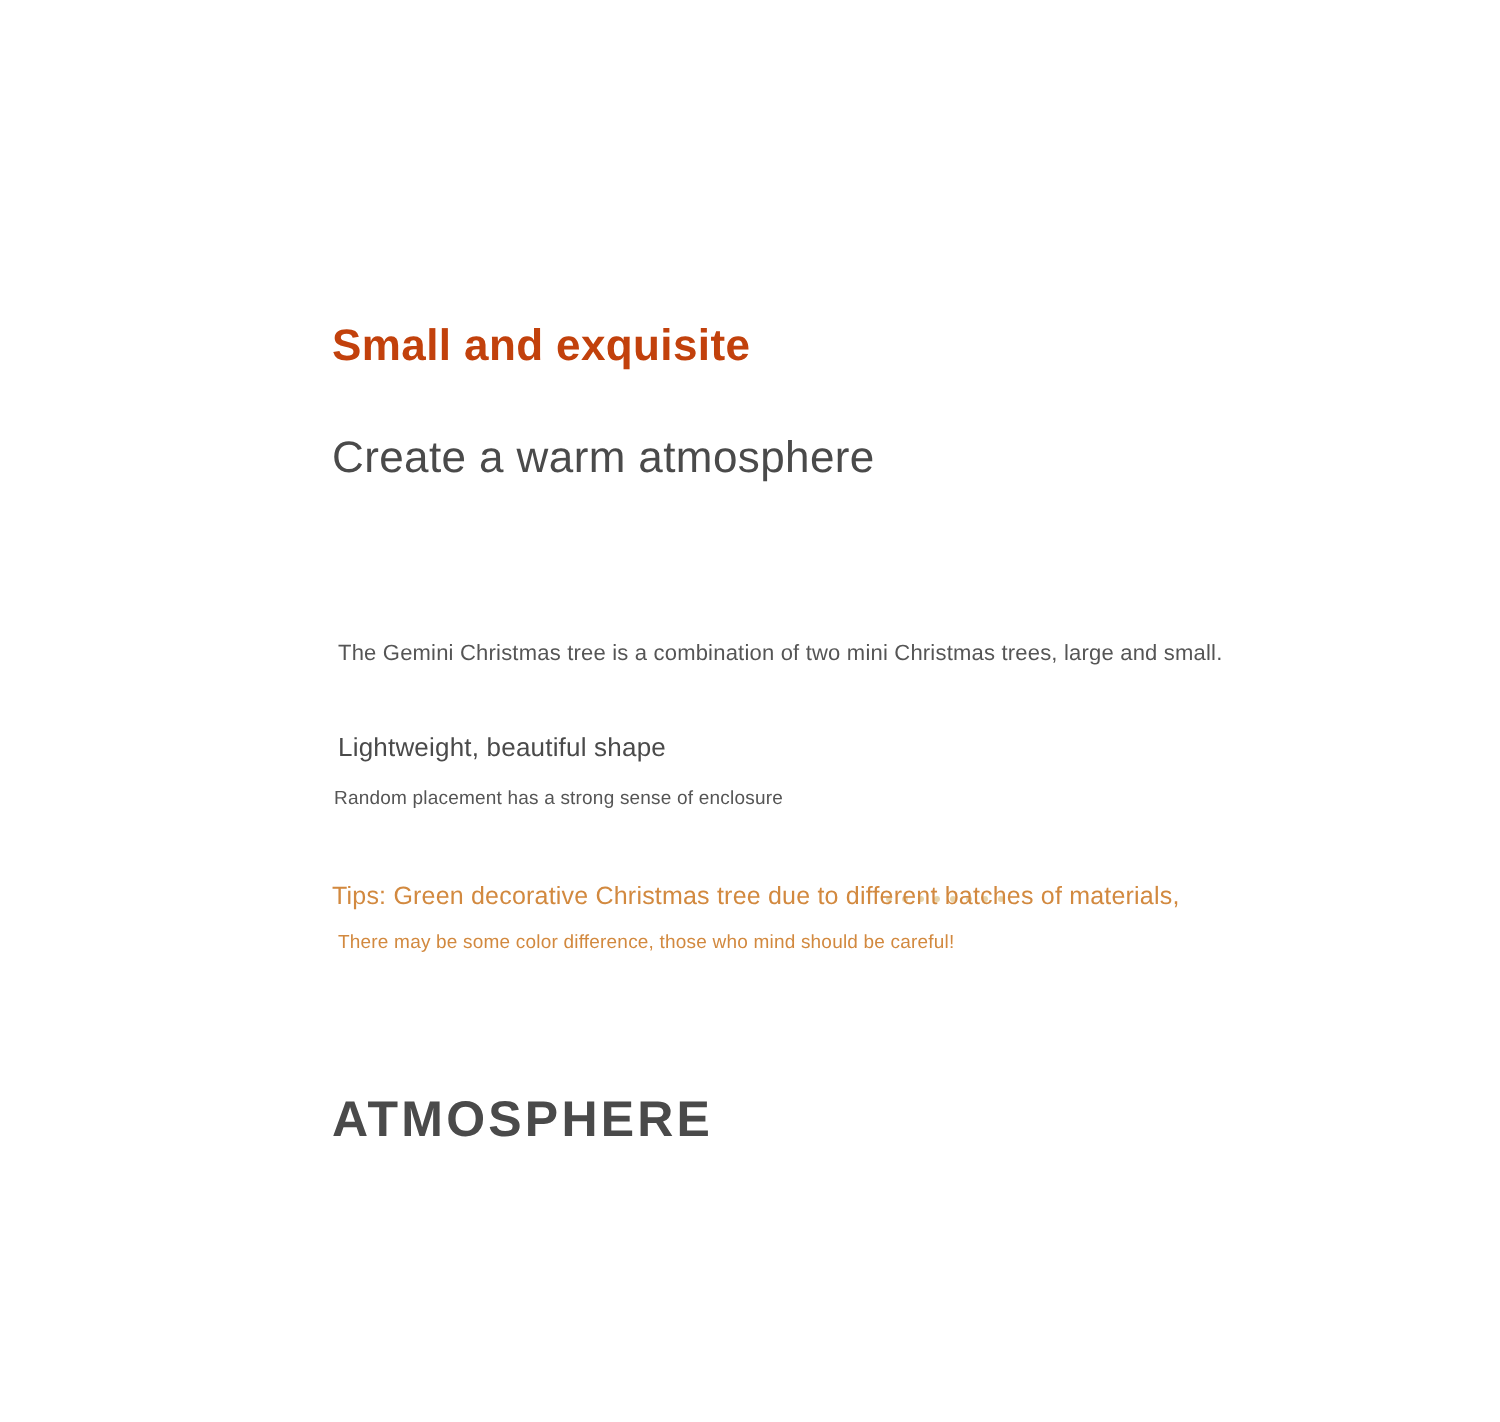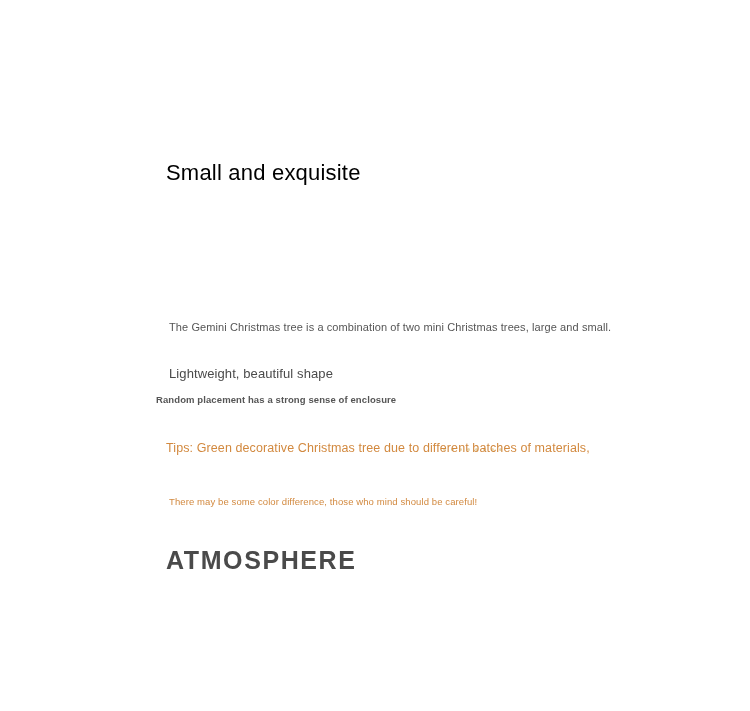--- a/index.html
+++ b/index.html
@@ -18,22 +18,22 @@
   .page {
     position: relative;
     width: 750px;
     height: 711px;
   }
   .headline-1 {
     position: absolute;
     left: 166px;
     top: 160px;
     font-size: 22px;
-    font-weight: 400;
-    color: #000000;
+    font-weight: 700;
+    color: #c2410c;
     letter-spacing: 0.2px;
     white-space: nowrap;
   }
   .headline-2 {
     position: absolute;
     left: 166px;
     top: 216px;
     font-size: 22px;
     font-weight: 400;
     color: #4a4a4a;
@@ -56,24 +56,24 @@
     top: 355px;
     font-size: 13px;
     font-weight: 400;
     color: #4a4a4a;
     letter-spacing: 0.1px;
     white-space: nowrap;
     margin-top: 11px;
   }
   .sub-desc {
     position: absolute;
-    left: 156px;
+    left: 167px;
     top: 394px;
     font-size: 9.5px;
-    font-weight: 700;
+    font-weight: 400;
     color: #555555;
     letter-spacing: 0.1px;
     white-space: nowrap;
   }
   .dots {
     position: absolute;
     left: 443px;
     top: 444px;
     width: 80px;
     height: 10px;
@@ -95,21 +95,21 @@
     top: 441px;
     font-size: 12.5px;
     font-weight: 400;
     color: #d2893f;
     letter-spacing: 0.1px;
     white-space: nowrap;
   }
   .tips-2 {
     position: absolute;
     left: 169px;
-    top: 496px;
+    top: 466px;
     font-size: 9.5px;
     font-weight: 400;
     color: #d2893f;
     letter-spacing: 0.1px;
     white-space: nowrap;
   }
   .wordmark {
     position: absolute;
     left: 166px;
     top: 546px;
@@ -121,20 +121,21 @@
     font-family: Liberation Sans, sans-serif;
   }
 </style>
 </head>
 <body>
 
 <div class="page">
 
   <div class="headline-1">Small and exquisite</div>
 
+  <div class="headline-2">Create a warm atmosphere</div>
 
   <div class="desc-line">The Gemini Christmas tree is a combination of two mini Christmas trees, large and small.</div>
 
   <div class="subhead">Lightweight, beautiful shape</div>
 
   <div class="sub-desc">Random placement has a strong sense of enclosure</div>
 
   <div class="dots">
     <span></span>
     <span></span>

